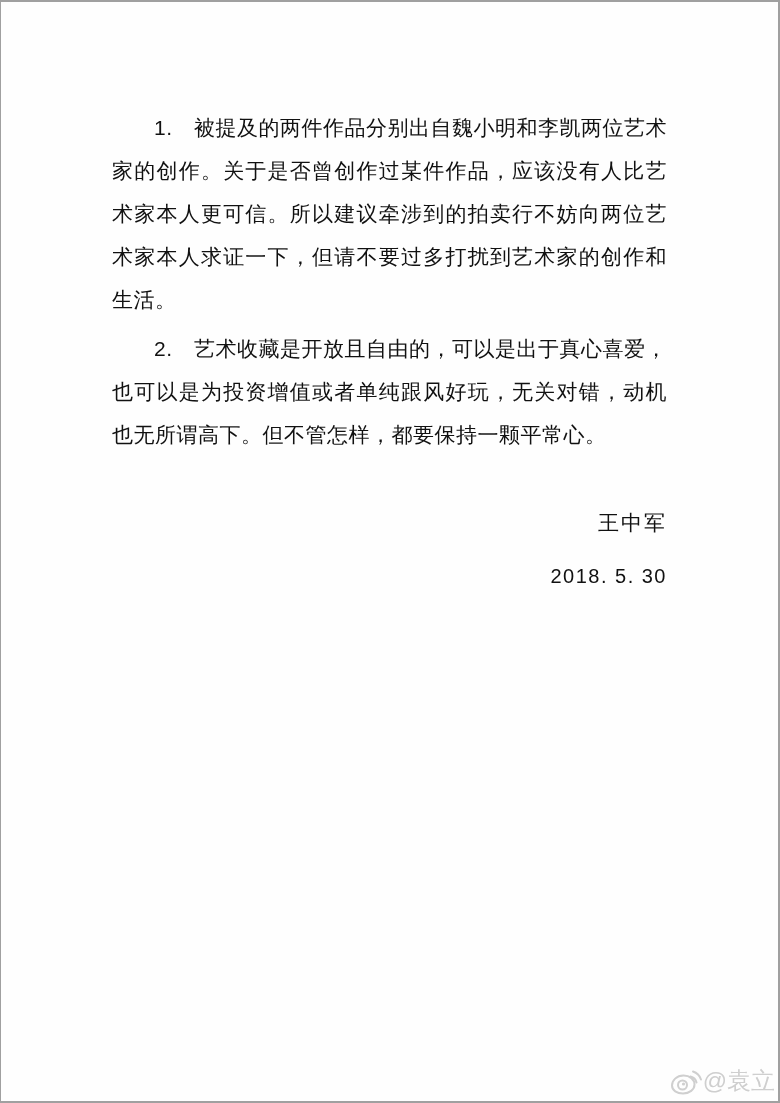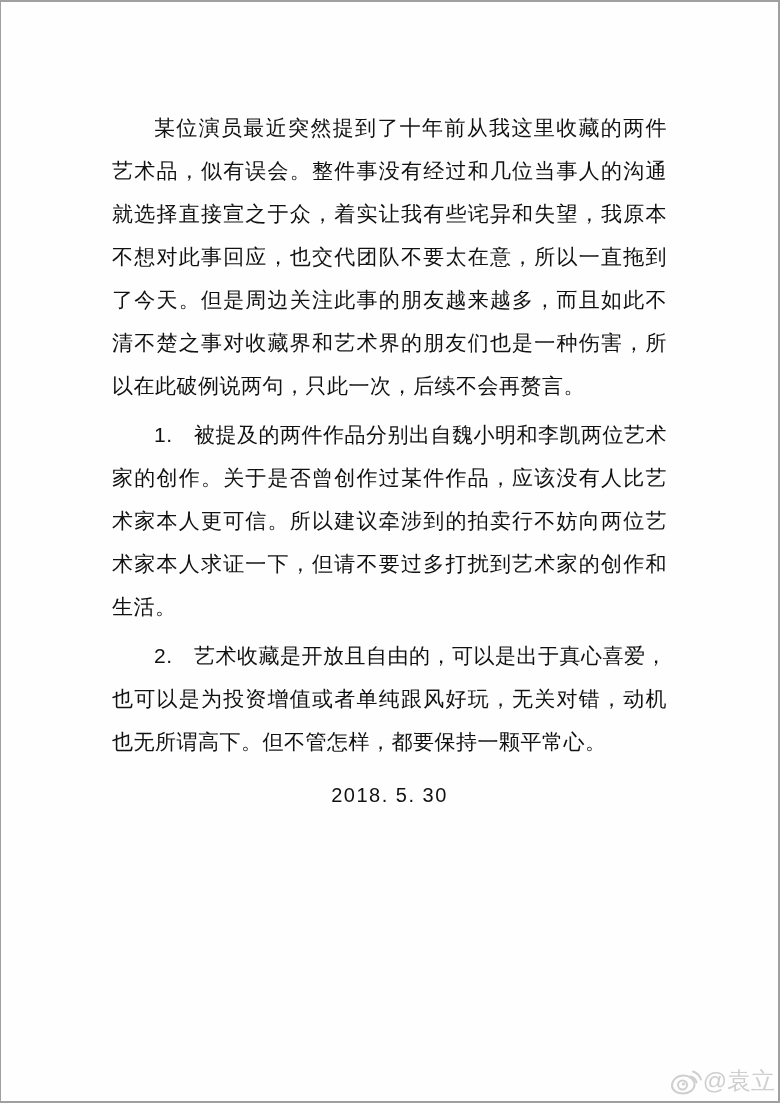--- a/index.html
+++ b/index.html
@@ -38,21 +38,21 @@
     color: #111111;
     text-align: right;
     letter-spacing: 2px;
     font-weight: 500;
   }
   .date-line {
     margin: 11px 0 0 0;
     font-size: 20px;
     line-height: 43px;
     color: #111111;
-    text-align: center;
+    text-align: right;
     letter-spacing: 1.5px;
     font-weight: 500;
   }
   .watermark {
     position: absolute;
     right: 3px;
     bottom: 5px;
     display: flex;
     align-items: center;
     gap: 0;
@@ -66,27 +66,27 @@
     text-shadow: 0 1px 0 #ffffff;
     font-weight: 500;
   }
   .wm-icon svg { display: block; }
 </style>
 </head>
 <body>
 
 <div class="page">
 
-  <p class="body-para">某位演员最近突然提到了十年前从我这里收藏的两件艺术品，似有误会。整件事没有经过和几位当事人的沟通就选择直接宣之于众，着实让我有些诧异和失望，我原本不想对此事回应，也交代团队不要太在意，所以一直拖到了今天。但是周边关注此事的朋友越来越多，而且如此不清不楚之事对收藏界和艺术界的朋友们也是一种伤害，所以在此破例说两句，只此一次，后续不会再赘言。</p>
 
   <p class="body-para">1.　被提及的两件作品分别出自魏小明和李凯两位艺术家的创作。关于是否曾创作过某件作品，应该没有人比艺术家本人更可信。所以建议牵涉到的拍卖行不妨向两位艺术家本人求证一下，但请不要过多打扰到艺术家的创作和生活。</p>
 
   <p class="body-para">2.　艺术收藏是开放且自由的，可以是出于真心喜爱，也可以是为投资增值或者单纯跟风好玩，无关对错，动机也无所谓高下。但不管怎样，都要保持一颗平常心。</p>
 
 
+  <p class="signature">王中军</p>
 
   <p class="date-line">2018. 5. 30</p>
 
 </div>
 
 <div class="watermark">
   <span class="wm-icon">
     <svg width="33" height="30" viewBox="0 0 33 30">
       <g fill="none" stroke="#cfcfcf" stroke-width="2" stroke-linecap="round">
         <path d="M13.5 9.5 C6.5 9.5 2 14.5 2 19.5 C2 24.5 7 27.5 13 27.5 C19.5 27.5 24.5 23.5 24.5 18.5 C24.5 13.5 20 9.5 13.5 9.5 Z"></path>

